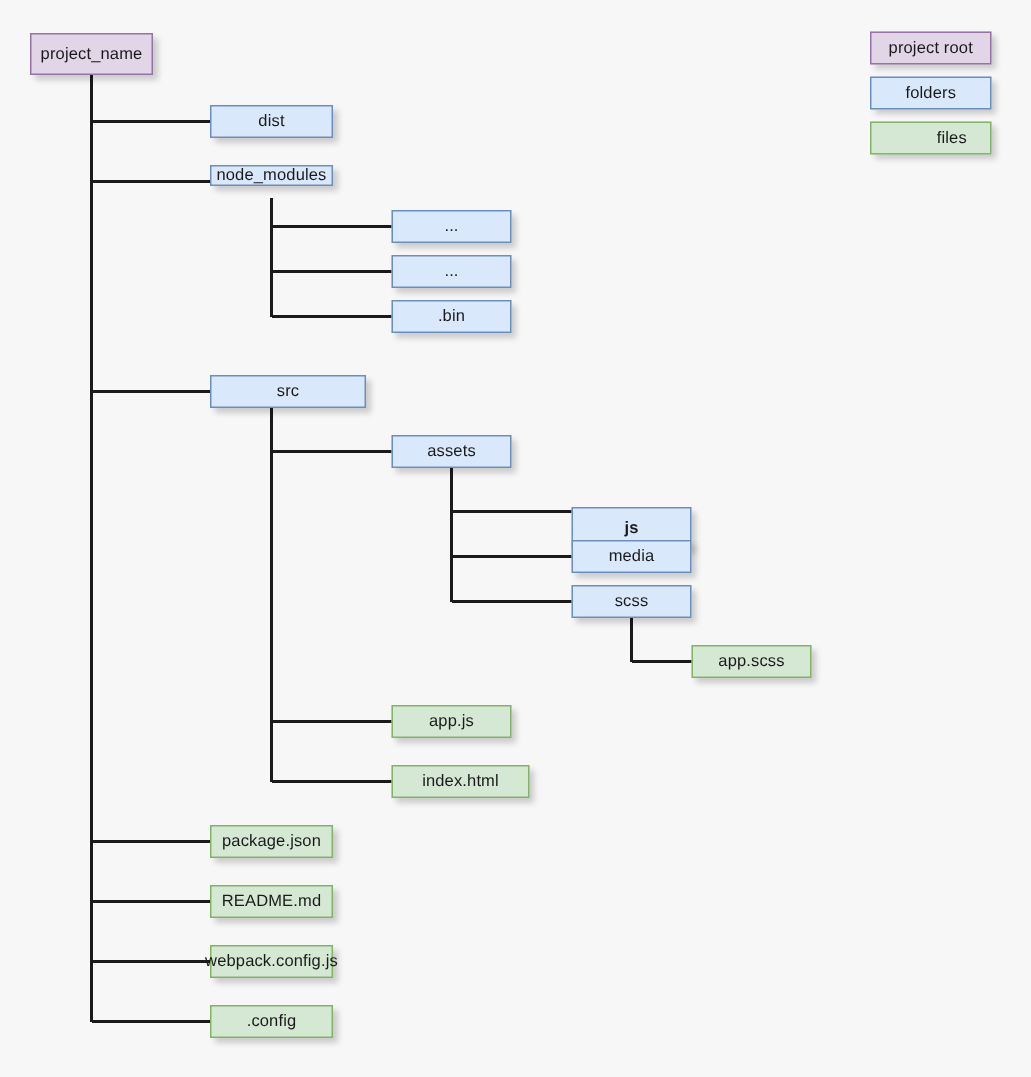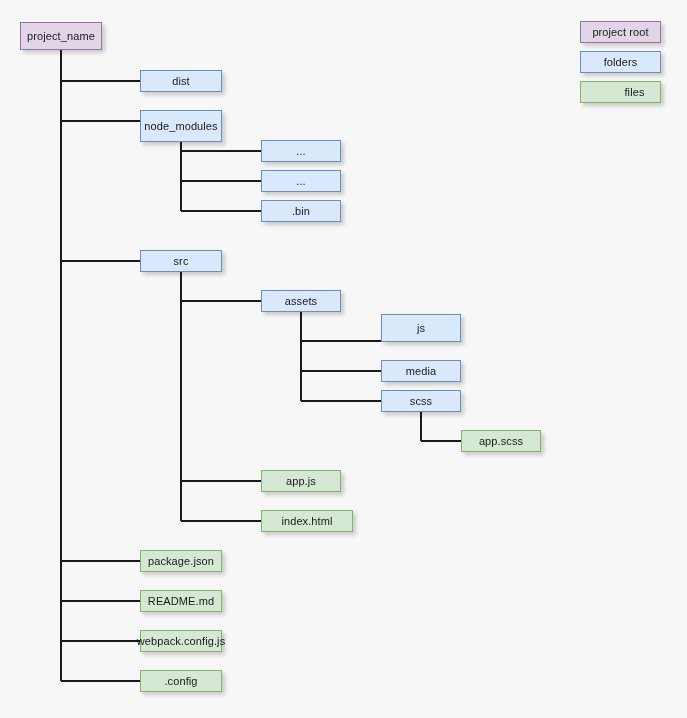--- a/index.html
+++ b/index.html
@@ -57,39 +57,39 @@
       <line x1="421" y1="412" x2="421" y2="441" stroke="#1a1a1a" stroke-width="1.6" shape-rendering="crispEdges"></line>
       <line x1="421" y1="441" x2="461" y2="441" stroke="#1a1a1a" stroke-width="1.6" shape-rendering="crispEdges"></line>
     </svg>
   <div id="nodes-layer">
       <div class="node root" style="left: 20px; top: 22px; width: 82px; height: 28px;">
         <span>project_name</span>
       </div>
       <div class="node folder" style="left: 140px; top: 70px; width: 82px; height: 22px;">
         <span>dist</span>
       </div>
-      <div class="node folder" style="left: 140px; top: 110px; width: 82px; height: 32px;">
+      <div class="node folder" style="left: 140px; top: 110px; width: 82px; height: 14px;">
         <span>node_modules</span>
       </div>
       <div class="node folder" style="left: 261px; top: 140px; width: 80px; height: 22px;">
         <span>...</span>
       </div>
       <div class="node folder" style="left: 261px; top: 170px; width: 80px; height: 22px;">
         <span>...</span>
       </div>
       <div class="node folder" style="left: 261px; top: 200px; width: 80px; height: 22px;">
         <span>.bin</span>
       </div>
-      <div class="node folder" style="left: 140px; top: 250px; width: 82px; height: 22px;">
+      <div class="node folder" style="left: 140px; top: 250px; width: 104px; height: 22px;">
         <span>src</span>
       </div>
       <div class="node folder" style="left: 261px; top: 290px; width: 80px; height: 22px;">
         <span>assets</span>
       </div>
-      <div class="node folder" style="left: 381px; top: 314px; width: 80px; height: 28px;">
+      <div class="node folder" style="left: 381px; top: 338px; width: 80px; height: 28px; font-weight: bold;">
         <span>js</span>
       </div>
       <div class="node folder" style="left: 381px; top: 360px; width: 80px; height: 22px;">
         <span>media</span>
       </div>
       <div class="node folder" style="left: 381px; top: 390px; width: 80px; height: 22px;">
         <span>scss</span>
       </div>
       <div class="node file" style="left: 461px; top: 430px; width: 80px; height: 22px;">
         <span>app.scss</span>

